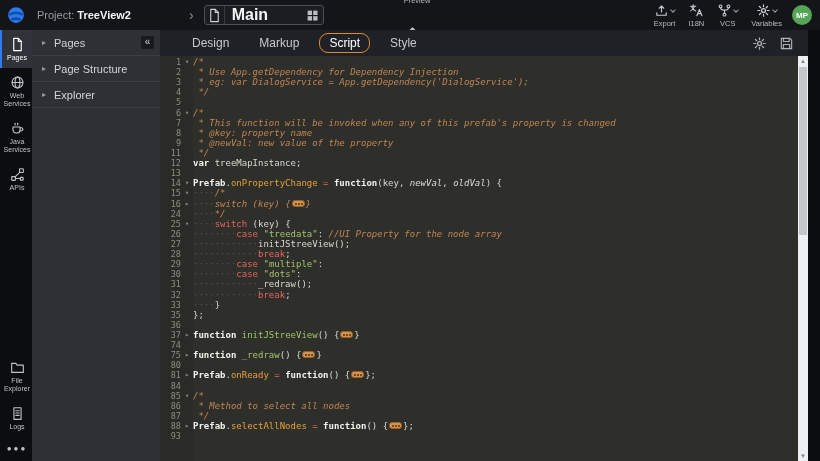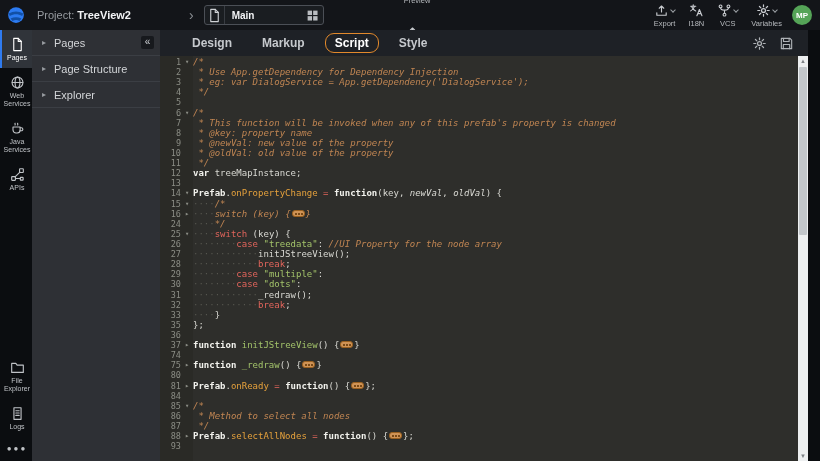--- a/index.html
+++ b/index.html
@@ -12,21 +12,21 @@
     background:#131519; display:flex; align-items:center; color:#c9ccd0; }
   #logo { width:32px; height:30px; display:flex; align-items:center; justify-content:center; flex:0 0 auto; }
   #project { margin-left:5px; font-size:11px; white-space:nowrap; }
   #project .plabel { color:#979ba0; }
   #project .pname { color:#f3f4f6; font-weight:bold; }
   #crumb-chevron { margin:0 10px 0 58px; color:#8b8f94; font-size:14px; line-height:1; }
   #page-selector { width:120px; height:20px; border:1px solid #4b4f56; border-radius:3px;
     background:#1a1d21; display:flex; align-items:center; overflow:hidden; }
   #page-selector .icon-cell { width:20px; height:100%; display:flex; align-items:center;
     justify-content:center; border-right:1px solid #383c42; color:#cfd2d6; }
-  #page-selector .val { flex:1; font-size:10px; font-weight:bold; color:#f3f4f6; padding-left:7px; }
+  #page-selector .val { flex:1; font-size:16px; font-weight:bold; color:#f3f4f6; padding-left:7px; }
   #page-selector .grid-cell { width:20px; display:flex; align-items:center; justify-content:center; color:#b9bcc0; }
   .hgroup { display:flex; align-items:flex-start; }
   #publish-group { margin-left:80px; gap:20px;flex-direction:column; }
   #tools-group { margin-left:auto; gap:13px; margin-right:10px; }
   .htool { display:flex; flex-direction:column; align-items:center; cursor:pointer; color:#c9ccd0; }
   .htool .icrow { display:flex; align-items:flex-start; gap:2px; height:15px; }
   .htool .lbl { font-size:7.5px; color:#b6b9bd; margin-top:1px; white-space:nowrap; }
   .caret { width:4px; height:4px; border-right:1px solid #9ca0a4; border-bottom:1px solid #9ca0a4;
     transform:rotate(45deg); margin-top:5px; }
   #avatar { width:20px; height:20px; border-radius:50%; background:#55a457; color:#fff;
@@ -51,21 +51,21 @@
   .panel-row .sec-lbl { color:#d3d5d8; font-size:11px; flex:1; }
   .collapser { width:13px; height:13px; background:#17191d; border-radius:2px; color:#cfd2d6;
     font-size:10px; line-height:12px; text-align:center; cursor:pointer; }
 
   
   #editor { position:absolute; left:160px; top:30px; right:0; bottom:0; }
   #tabbar { position:absolute; left:0; top:0; right:0; height:26px; background:#1e2126;
     display:flex; align-items:center; }
   #tabs { display:flex; align-items:center; gap:10px; margin-left:22px; }
   .tab { font-size:12px; color:#c6c9cd; padding:2px 9px; border:1.5px solid transparent;
-    border-radius:9px; cursor:pointer;font-weight:bold; }
+    border-radius:9px; cursor:pointer; }
   .tab.active { color:#ffffff; border-color:#e2892b; }
   #tabbar-icons { margin-left:auto; display:flex; gap:12px; margin-right:14px; color:#aeb2b6; }
   #tabbar-icons .tico { cursor:pointer; display:flex; }
 
   #code-wrap { position:absolute; left:0; top:26px; right:10px; bottom:0; background:#2e2e2b; overflow:hidden; }
   #gutter-bg { position:absolute; left:0; top:0; bottom:0; width:33px; background:#2a2a26; }
   #code-lines { position:absolute; left:0; top:1px; right:0; }
   .code-row { height:10.12px; line-height:10.12px; display:flex;
     font-family:"DejaVu Sans Mono", monospace; font-size:9px; }
   .code-row .ln { width:21px; text-align:right; color:#8b8d85; font-size:8.5px; flex:0 0 auto; }
@@ -372,25 +372,20 @@
             <span class="ln">8</span>
             <span class="fold-col"></span>
             <span class="ctext"><span class="tok-c"> * @key: property name</span></span>
           </div>
           <div class="code-row">
             <span class="ln">9</span>
             <span class="fold-col"></span>
             <span class="ctext"><span class="tok-c"> * @newVal: new value of the property</span></span>
           </div>
           <div class="code-row">
-            <span class="ln">10</span>
-            <span class="fold-col"></span>
-            <span class="ctext"><span class="tok-c"> * @oldVal: old value of the property</span></span>
-          </div>
-          <div class="code-row">
             <span class="ln">11</span>
             <span class="fold-col"></span>
             <span class="ctext"><span class="tok-c"> */</span></span>
           </div>
           <div class="code-row">
             <span class="ln">12</span>
             <span class="fold-col"></span>
             <span class="ctext"><span class="tok-k">var</span><span class="tok-p"> treeMapInstance;</span></span>
           </div>
           <div class="code-row">

